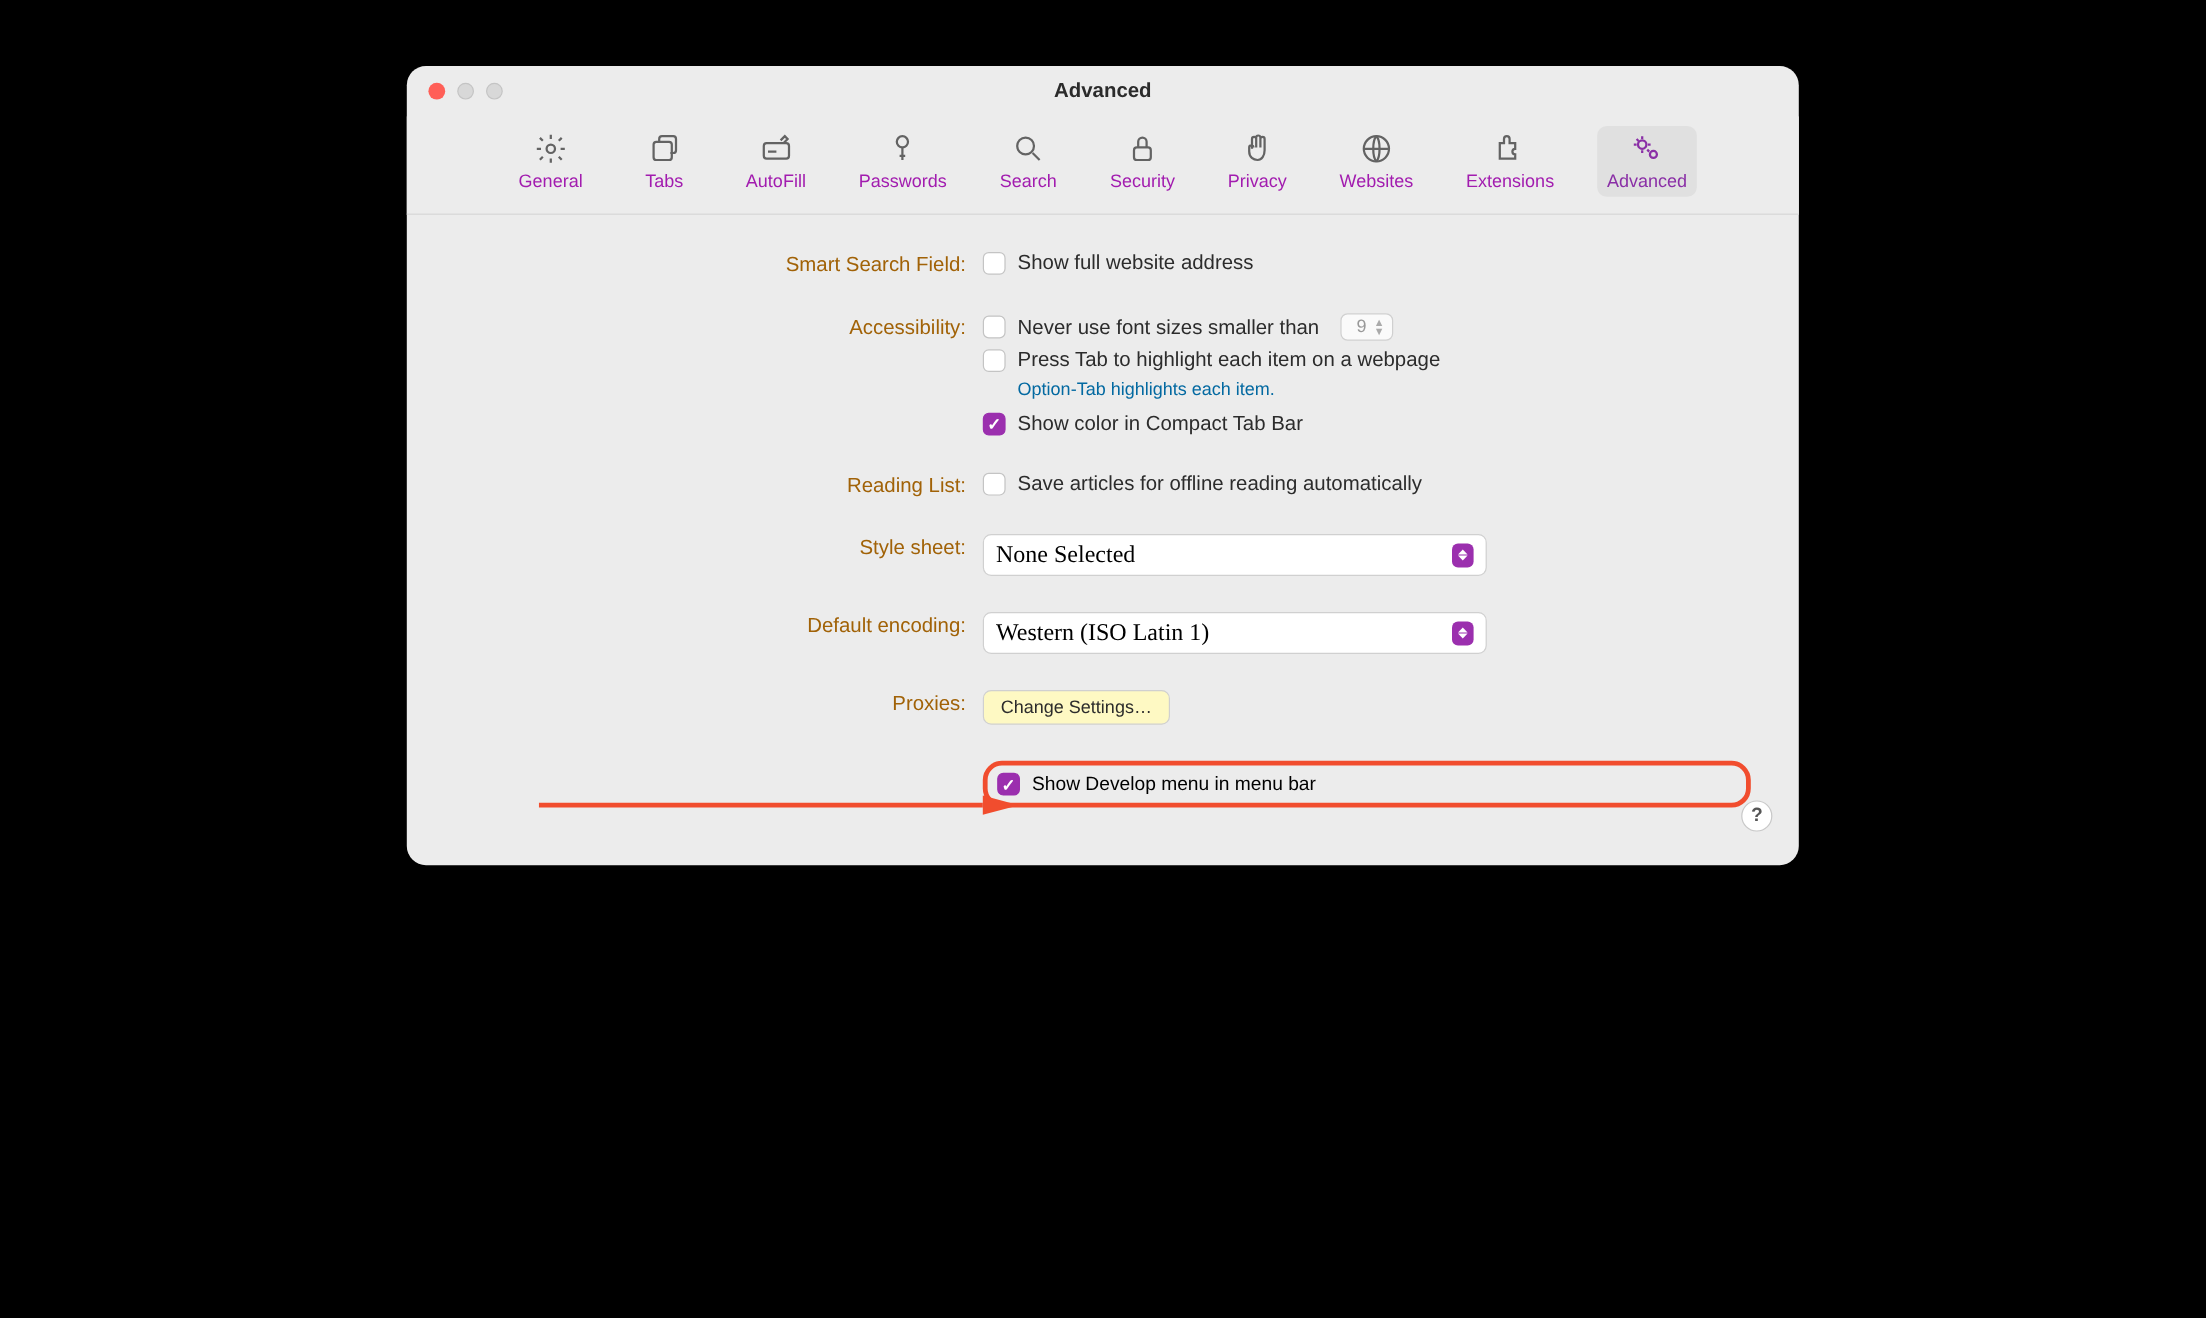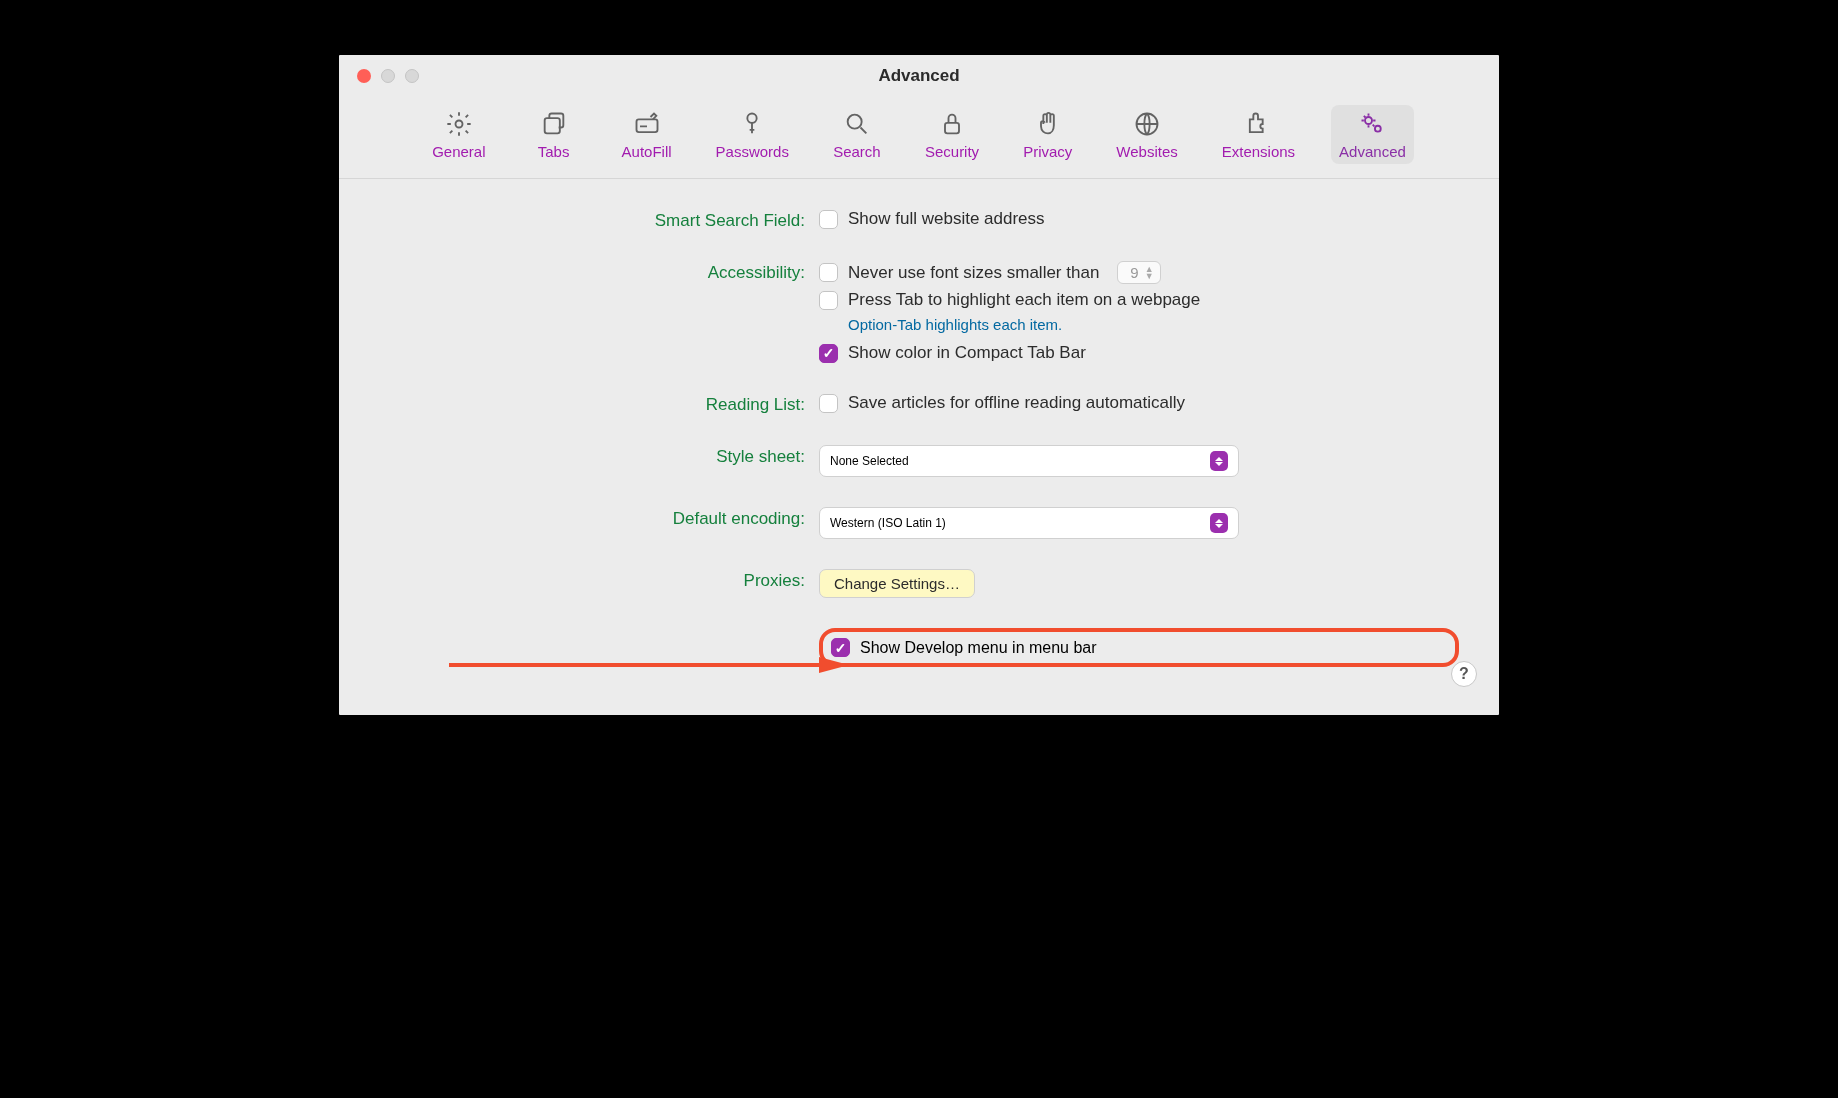--- a/index.html
+++ b/index.html
@@ -9,21 +9,21 @@
     width: 1838px;
     height: 1098px;
     display: flex;
     align-items: flex-start;
     justify-content: center;
     padding-top: 55px;
   }
   .window {
     width: 1160px;
     background: #ececec;
-    border-radius: 1px;
+    border-radius: 16px;
     box-shadow: 0 20px 60px rgba(0,0,0,0.6);
     overflow: visible;
     position: relative;
   }
   .titlebar {
     height: 42px;
     display: flex;
     align-items: center;
     position: relative;
   }
@@ -83,21 +83,21 @@
   .row {
     display: flex;
     align-items: flex-start;
     margin-bottom: 8px;
   }
   .label {
     width: 440px;
     text-align: right;
     padding-right: 14px;
     font-size: 17px;
-    color: #15803d;
+    color: #a16207;
     padding-top: 2px;
   }
   .controls {
     flex: 1;
     display: flex;
     flex-direction: column;
     gap: 6px;
   }
   .cline {
     display: flex;
@@ -143,23 +143,24 @@
     color:#999;
   }
   .stepper .val { padding: 0 6px; }
   .stepper .arrows { display:flex; flex-direction:column; line-height:7px; font-size:9px; color:#aaa; }
   .select {
     width: 420px;
     background: #fff;
     border: 1px solid #d0d0d0;
     border-radius: 7px;
     padding: 5px 10px;
-    font-size: 12px;
+    font-size: 20px;
     display:flex; justify-content:space-between; align-items:center;
     cursor:pointer;
+    font-family:Liberation Serif, serif;
   }
   .sel-arrows {
     width:18px; height:20px;
     background:#9b2fae;
     border-radius:5px;
     display:flex; flex-direction:column; align-items:center; justify-content:center;
     gap:1px;
   }
   .sel-arrows::before, .sel-arrows::after {
     content:"";

